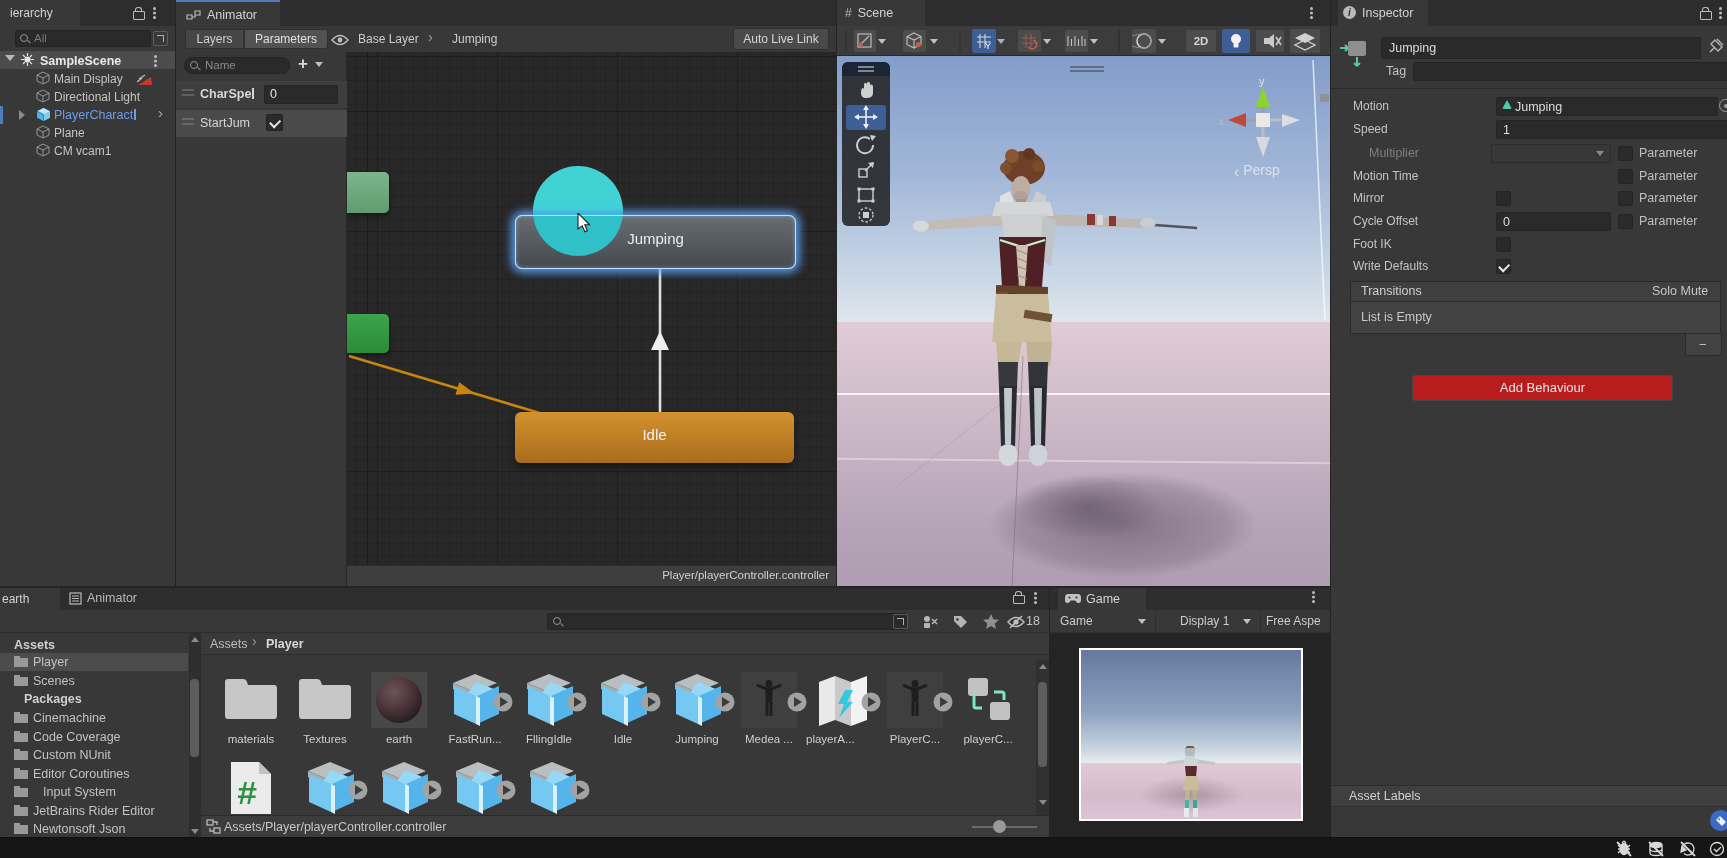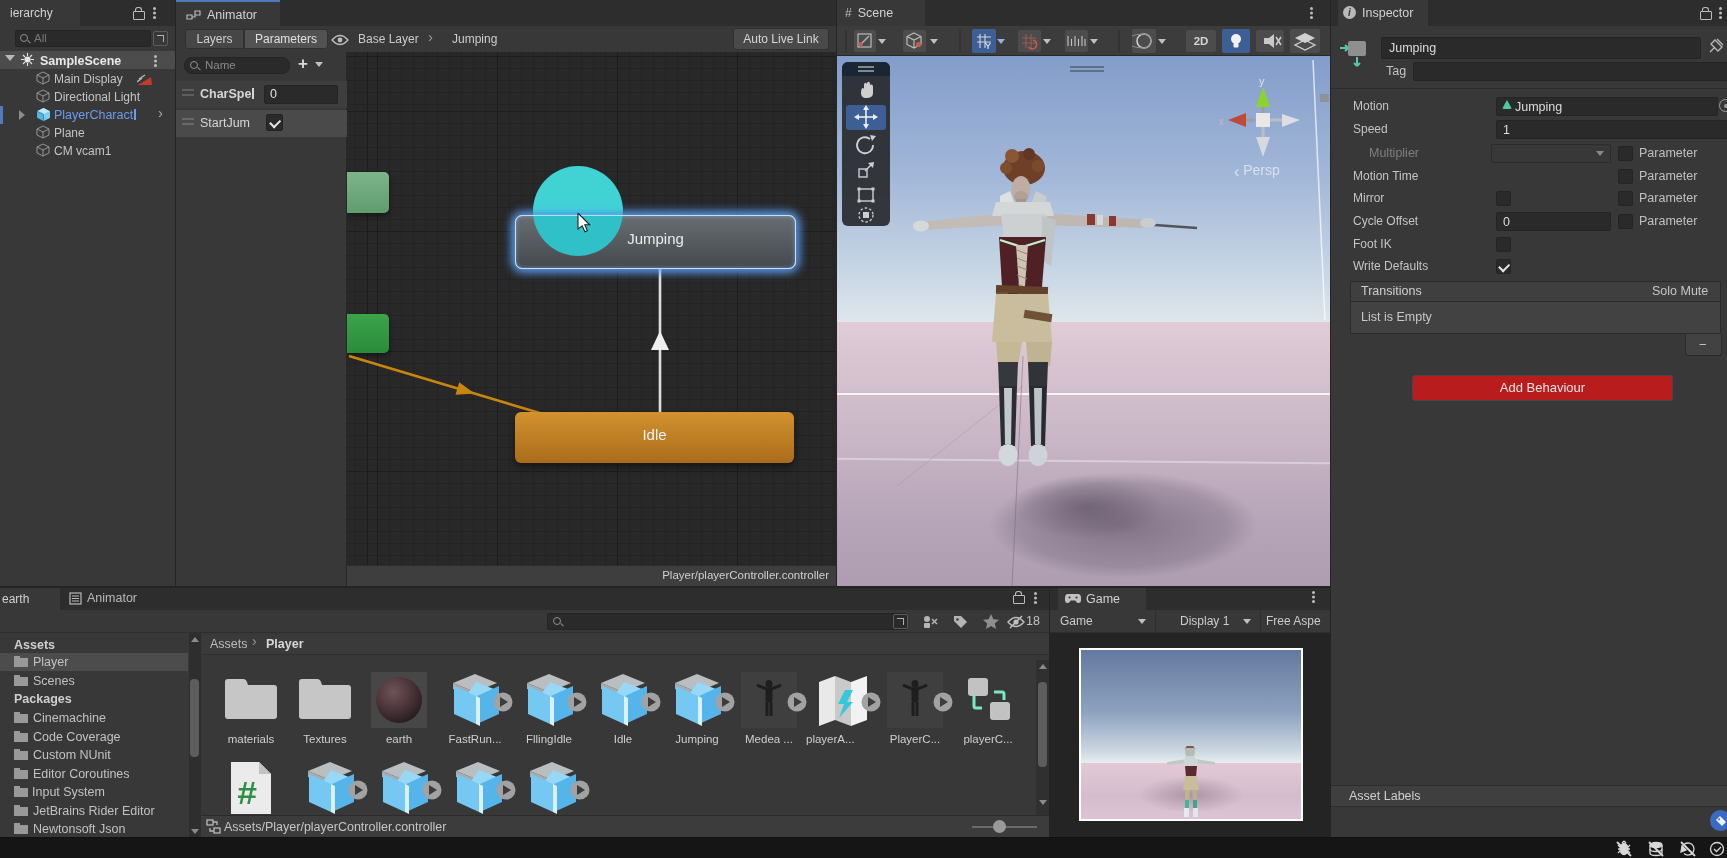--- a/index.html
+++ b/index.html
@@ -413,31 +413,31 @@
         <line x1="4" y1="13" x2="16" y2="1" stroke="#c0c0c0" stroke-width="1.4"></line>
       </svg>
     <div class="abs" style="left:1026px;top:27px;font-size:12.5px;color:#c4c4c4;">18</div>
 
     <div class="abs" style="left:0;top:51px;font-size:12.5px;font-weight:bold;color:#cfcfcf;"><span style="margin-left:14px;">Assets</span></div>
     <div class="abs" style="left:0;top:66px;width:188px;height:18px;background:#4c4c4c;"></div>
     <div class="fold" style="left:14px;top:69px;"></div>
       <div class="abs prow" style="left:33px;top:68px;">Player</div>
     <div class="fold" style="left:14px;top:88px;"></div>
       <div class="abs prow" style="left:33px;top:87px;">Scenes</div>
-    <div class="abs" style="left:0;top:105px;font-size:12.5px;font-weight:bold;color:#cfcfcf;"><span style="margin-left:14px;">Packages</span></div>
+    <div class="abs" style="left:0;top:105px;font-size:12.5px;font-weight:bold;color:#cfcfcf;"><span style="margin-left:24px;">Packages</span></div>
     <div class="fold" style="left:14px;top:125px;"></div>
       <div class="abs prow" style="left:33px;top:124px;">Cinemachine</div>
     <div class="fold" style="left:14px;top:144px;"></div>
       <div class="abs prow" style="left:33px;top:143px;">Code Coverage</div>
     <div class="fold" style="left:14px;top:162px;"></div>
       <div class="abs prow" style="left:33px;top:161px;">Custom NUnit</div>
     <div class="fold" style="left:14px;top:181px;"></div>
       <div class="abs prow" style="left:33px;top:180px;">Editor Coroutines</div>
     <div class="fold" style="left:14px;top:199px;"></div>
-      <div class="abs prow" style="left:32px;top:198px;">Input System</div>
+      <div class="abs prow" style="left:43px;top:198px;">Input System</div>
     <div class="fold" style="left:14px;top:218px;"></div>
       <div class="abs prow" style="left:33px;top:217px;">JetBrains Rider Editor</div>
     <div class="fold" style="left:14px;top:236px;"></div>
       <div class="abs prow" style="left:33px;top:235px;">Newtonsoft Json</div>
 
     <div class="abs" style="left:189px;top:46px;width:12px;height:205px;background:#2e2e2e;"></div>
     <div class="abs" style="left:191px;top:50px;width:0;height:0;border-left:4px solid transparent;border-right:4px solid transparent;border-bottom:5px solid #8a8a8a;"></div>
     <div class="abs" style="left:190px;top:92px;width:9px;height:78px;background:#5d5d5d;border-radius:4px;"></div>
     <div class="abs" style="left:191px;top:242px;width:0;height:0;border-left:4px solid transparent;border-right:4px solid transparent;border-top:5px solid #8a8a8a;"></div>
 

